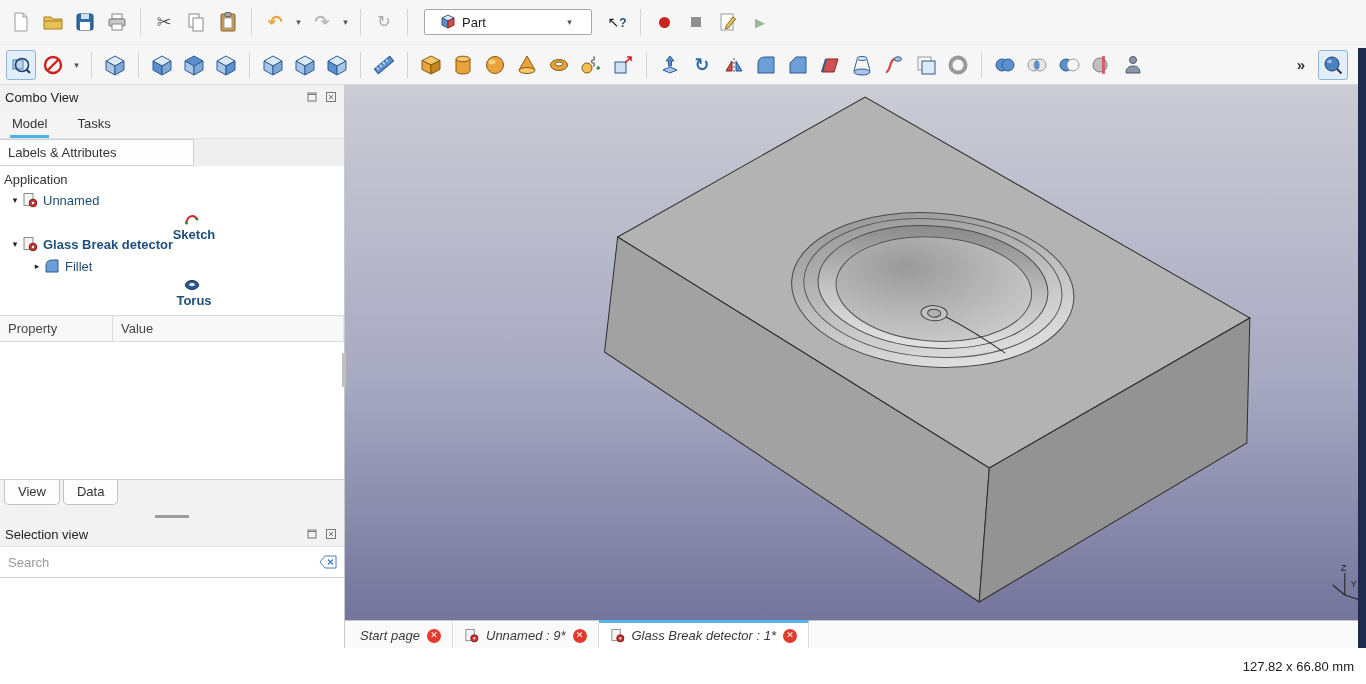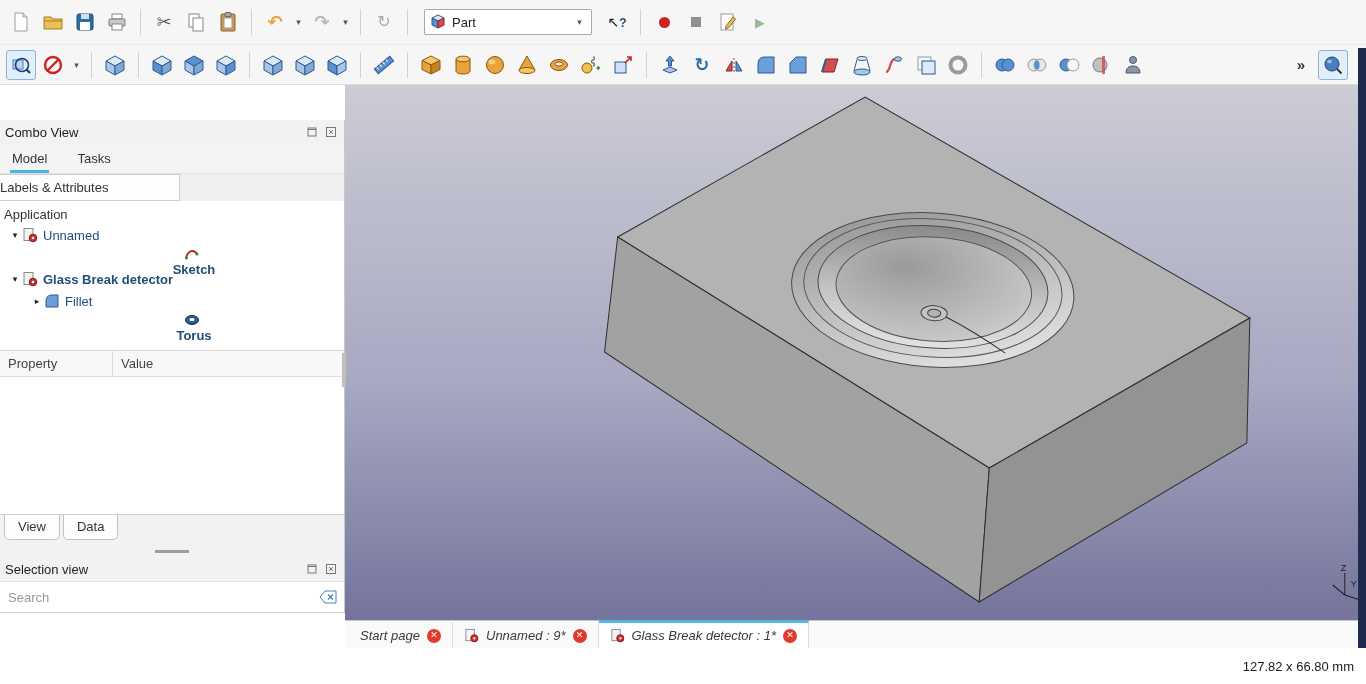--- a/index.html
+++ b/index.html
@@ -20,45 +20,45 @@
   .g-redo{color:#b8b8b8;font-weight:bold;}
   .g-refresh{color:#a8a8a8;font-size:16px;}
   .g-revolve{color:#2e6da4;font-weight:bold;}
   .g-run{color:#9ab89a;font-size:13px;}
   .g-overflow{color:#333;font-size:15px;font-weight:bold;}
   .dot-record{width:11px;height:11px;border-radius:50%;background:#cc2222;}
   .sq-stop{width:10px;height:10px;background:#909090;}
   .whats{font-size:14px;color:#222;}
   .whats .q{font-weight:bold;font-size:12px;color:#1f4e79;}
 
-  .wb-combo{display:flex;align-items:center;height:26px;width:168px;border:1px solid #a8a8a8;background:#fff;border-radius:2px;margin:0 8px;padding:0 5px;gap:6px;flex:0 0 auto;}
+  .wb-combo{display:flex;align-items:center;height:26px;width:168px;border:1px solid #a8a8a8;background:#fff;border-radius:2px;margin:0 8px;padding:0 15px;gap:6px;flex:0 0 auto;}
   .wb-combo .lbl{flex:1;color:#222;}
   .tic{width:16px;height:16px;display:block;flex:0 0 auto;}
 
   .push-right{margin-left:auto;}
 
   
-  .main{display:flex;height:563px;position:relative;align-items:center;}
+  .main{display:flex;height:563px;position:relative;}
   .left-panel{width:345px;background:#f2f2f2;border-right:1px solid #c9c9c9;display:flex;flex-direction:column;flex:0 0 auto;}
   .viewport-col{flex:1;display:flex;flex-direction:column;min-width:0;}
   .viewport{height:535px;background:linear-gradient(180deg,#cbccd4 0%,#a8a9c2 55%,#74749c 100%);position:relative;}
   .viewport svg{display:block;width:100%;height:100%;}
 
   
   .panel-header{height:24px;display:flex;align-items:center;padding:0 5px;color:#222;}
   .panel-header .spacer{flex:1;}
   .hbtn{width:16px;height:16px;display:flex;align-items:center;justify-content:center;margin-left:3px;}
   .hic{width:12px;height:12px;display:block;}
 
   .model-tabs{display:flex;height:30px;align-items:flex-end;padding:0 10px;gap:26px;background:#f4f4f4;border-bottom:1px solid #e2e2e2;}
   .mtab{padding:5px 2px 4px 2px;color:#333;border-bottom:3px solid transparent;}
   .mtab.active{border-bottom-color:#4db3e6;}
 
   .la-header{height:27px;background:#efefef;display:flex;align-items:stretch;}
-  .la-cell{width:180px;background:#fdfdfd;border:1px solid #cfcfcf;border-left:none;display:flex;align-items:center;color:#333;}
+  .la-cell{width:194px;background:#fdfdfd;border:1px solid #cfcfcf;border-left:none;display:flex;align-items:center;padding-left:8px;color:#333;}
 
   .tree{background:#fff;height:150px;padding-top:3px;overflow:hidden;border-bottom:1px solid #d8d8d8;}
   .trow{height:22px;display:flex;align-items:center;}
   .trow.app-row{padding-left:4px;height:20px;}
   .trow.lvl1{padding-left:8px;}
   .trow.lvl2{padding-left:44px;flex-direction:column;}
   .trow.lvl2e{padding-left:30px;}
   .texp{width:14px;text-align:center;font-size:9px;color:#222;flex:0 0 auto;}
   .tree .tic{margin-right:5px;}
   .tlabel{color:#1f4e79;white-space:nowrap;}

